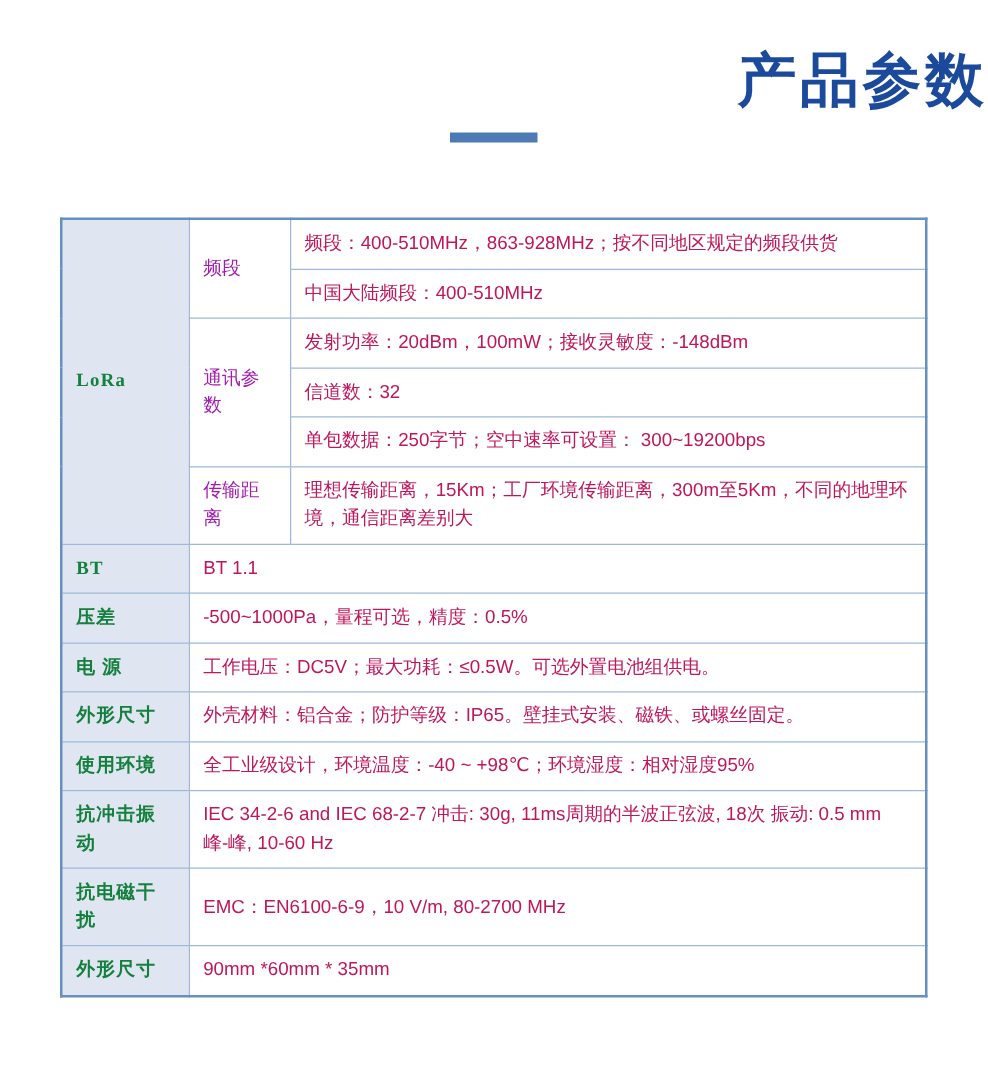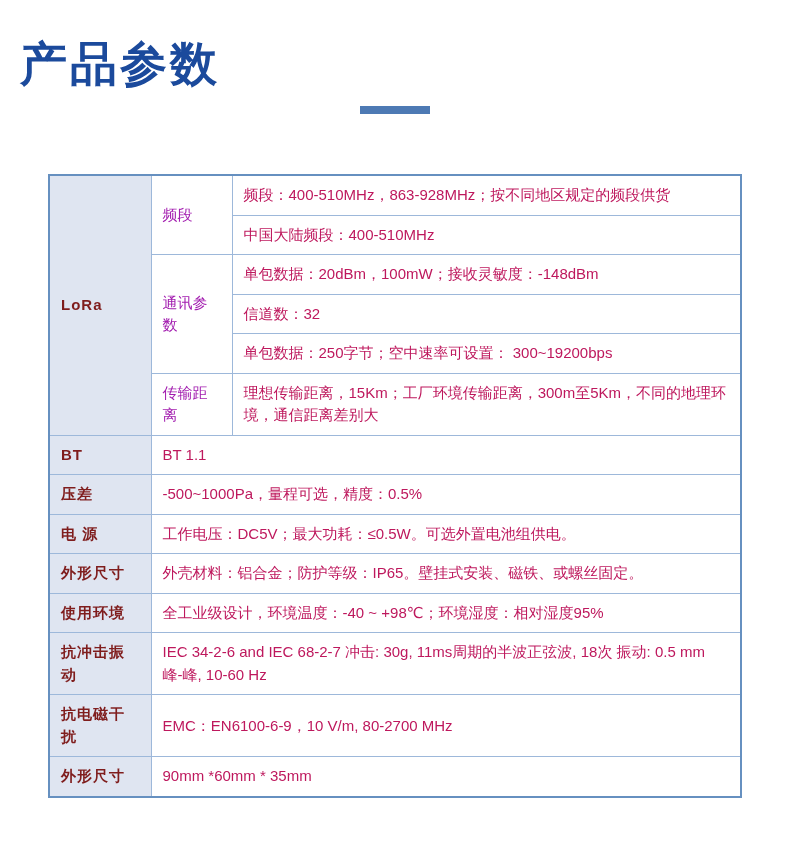--- a/index.html
+++ b/index.html
@@ -9,27 +9,26 @@
     background: #ffffff;
     width: 790px;
     height: 854px;
     font-family: "Liberation Sans", "DejaVu Sans", sans-serif;
     overflow: hidden;
   }
   .header {
     padding-top: 36px;
   }
   .page-title {
-    text-align: left;
+    text-align: right;
     font-size: 47px;
     font-weight: 800;
     color: #1b4a9c;
     letter-spacing: 3px;
     line-height: 1.2;
-    margin-left: 20px;
   }
   .title-underline {
     width: 70px;
     height: 8px;
     background: #4d7ab4;
     margin: 14px auto 0;
   }
   table.spec {
     width: 694px;
     margin: 60px auto 0;
@@ -41,23 +40,24 @@
   table.spec td {
     border: 1px solid #9db8da;
     padding: 8px 11px;
     height: 25px;
     vertical-align: middle;
     line-height: 1.5;
     word-break: break-word;
   }
   td.group-label {
     background: #dfe5f1;
-    color: #7f1d1d;
+    color: #15803d;
     font-weight: bold;
     letter-spacing: 1px;
+    font-family: Liberation Serif, serif;
   }
   td.sub-label {
     color: #a21caf;
   }
   td.value {
     color: #be185d;
   }
 </style>
 </head>
 <body>
@@ -77,21 +77,21 @@
     <tr>
       <td class="group-label" rowspan="6">LoRa</td>
       <td class="sub-label" rowspan="2">频段</td>
       <td class="value">频段：400-510MHz，863-928MHz；按不同地区规定的频段供货</td>
     </tr>
     <tr>
       <td class="value">中国大陆频段：400-510MHz</td>
     </tr>
     <tr>
       <td class="sub-label" rowspan="3">通讯参数</td>
-      <td class="value">单包数据：20dBm，100mW；接收灵敏度：-148dBm</td>
+      <td class="value">发射功率：20dBm，100mW；接收灵敏度：-148dBm</td>
     </tr>
     <tr>
       <td class="value">信道数：32</td>
     </tr>
     <tr>
       <td class="value">单包数据：250字节；空中速率可设置： 300~19200bps</td>
     </tr>
     <tr>
       <td class="sub-label">传输距离</td>
       <td class="value">理想传输距离，15Km；工厂环境传输距离，300m至5Km，不同的地理环境，通信距离差别大</td>

